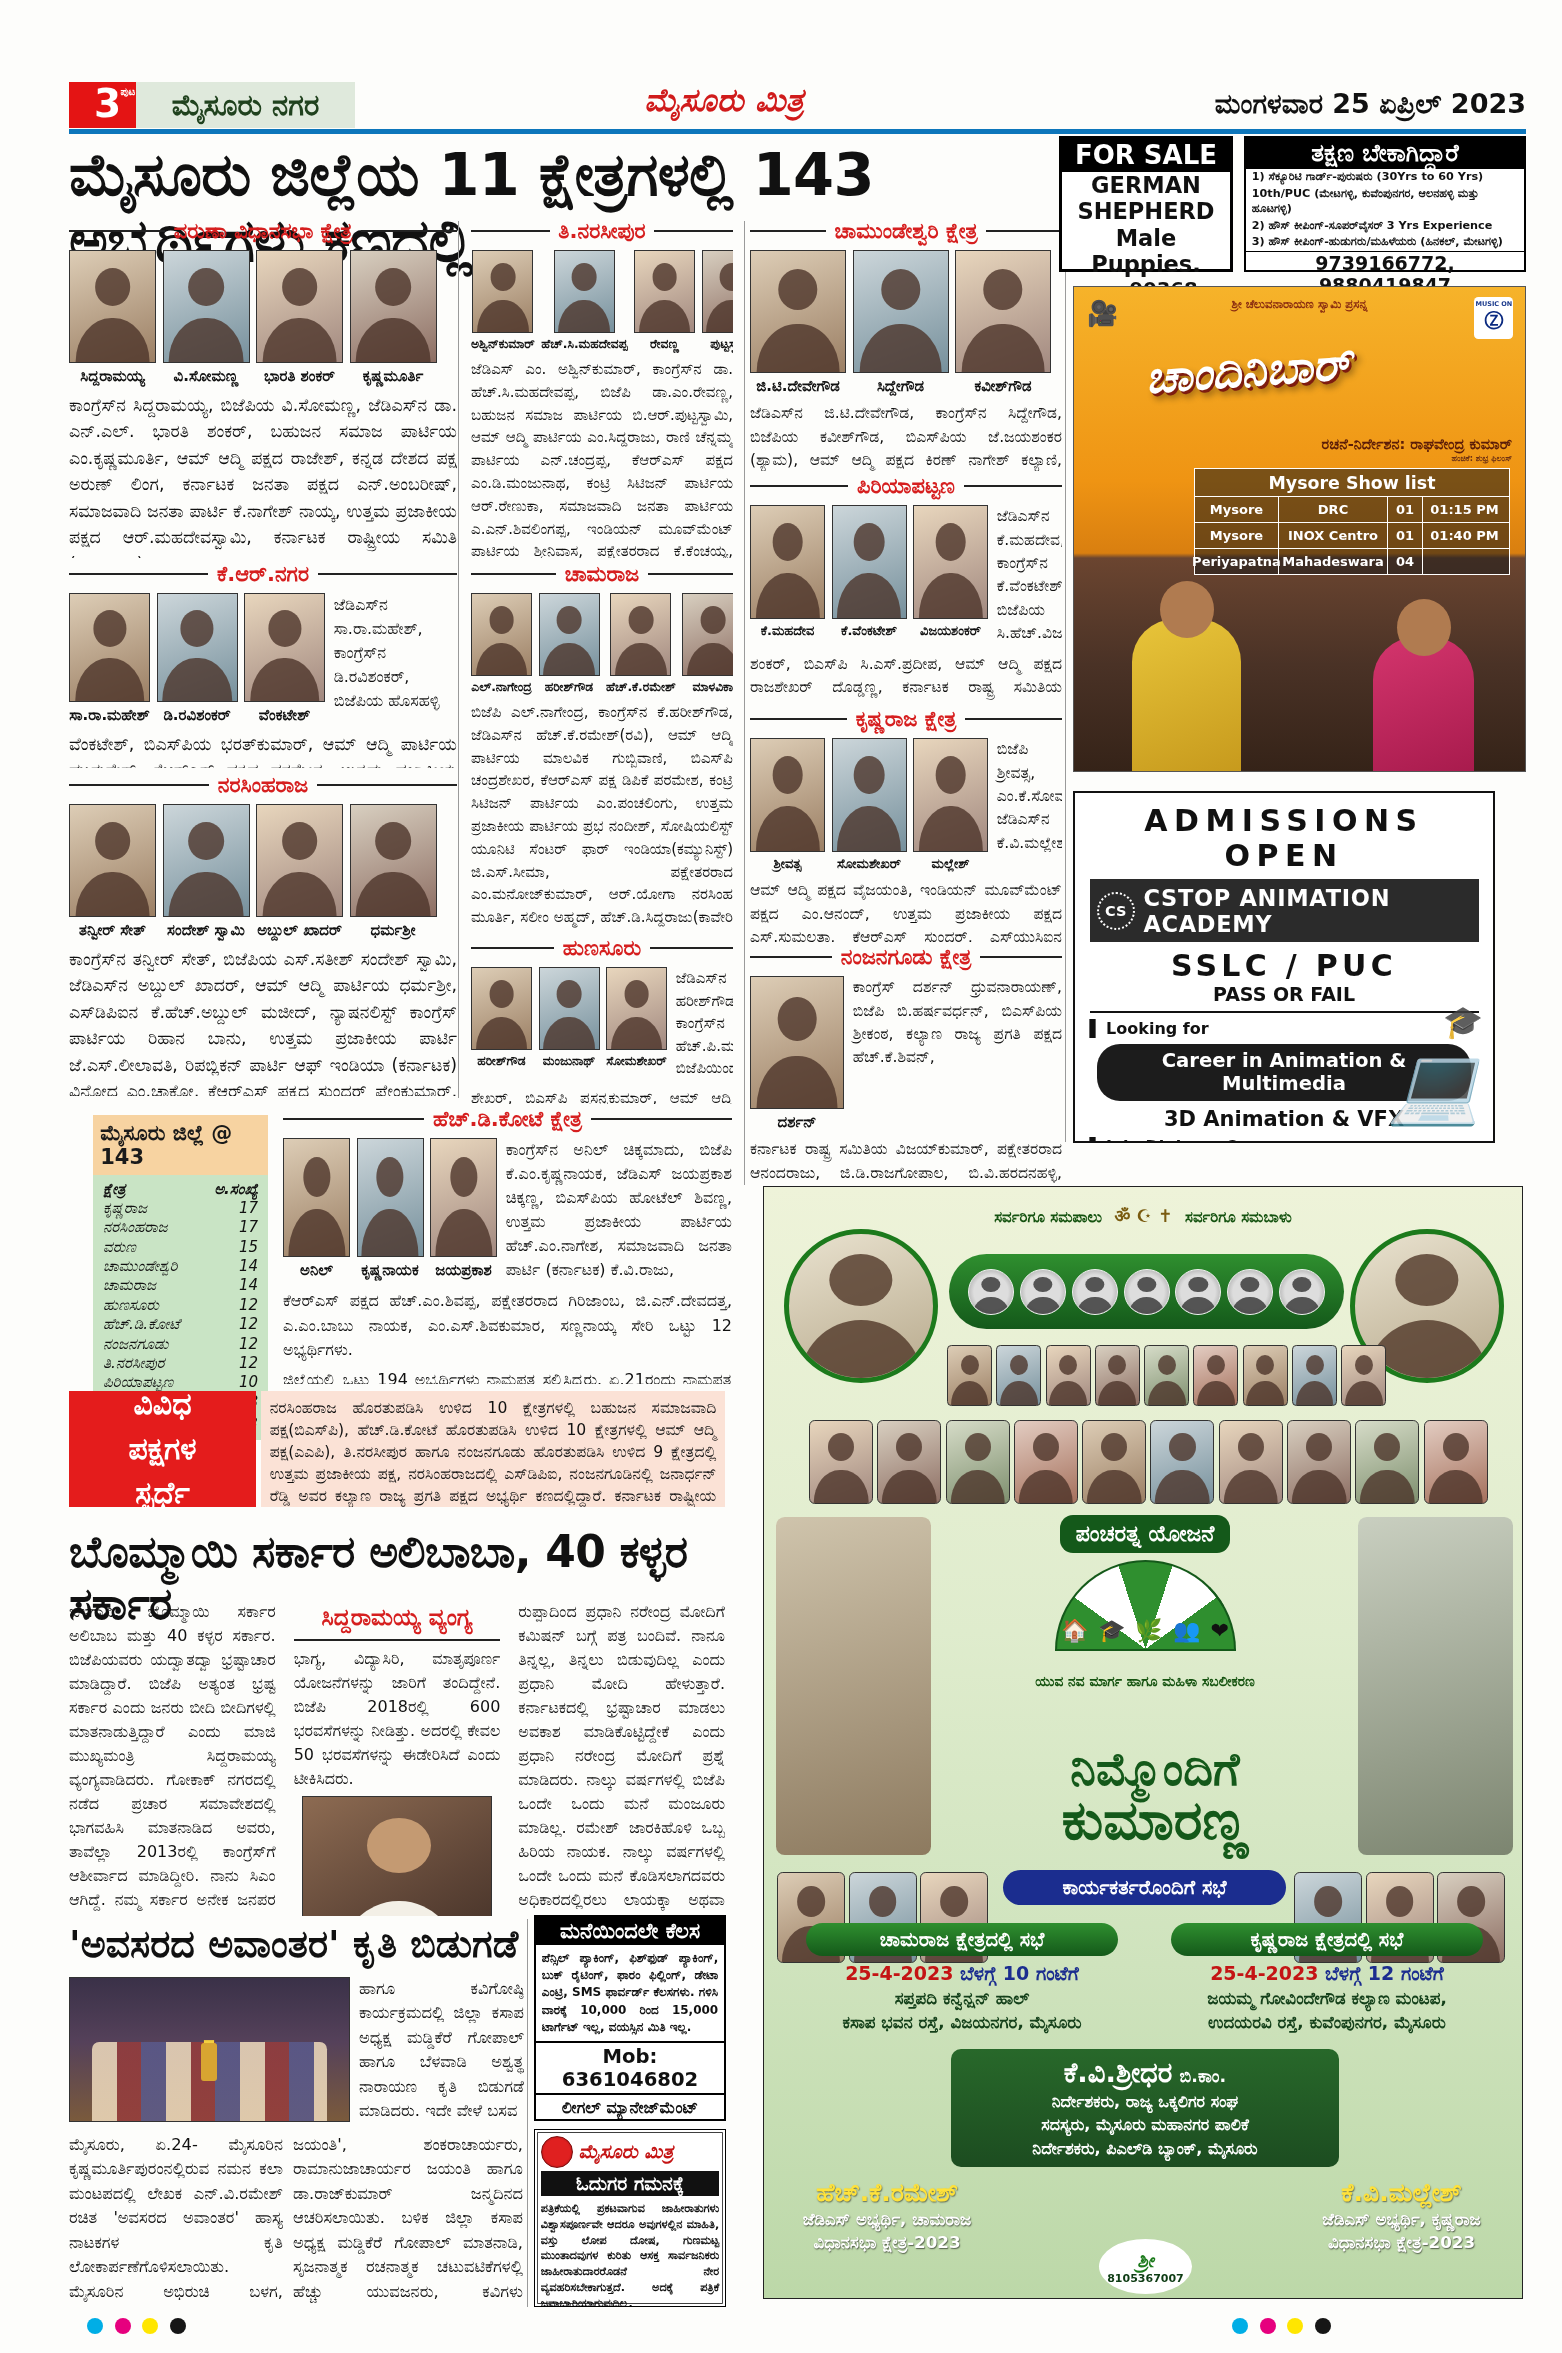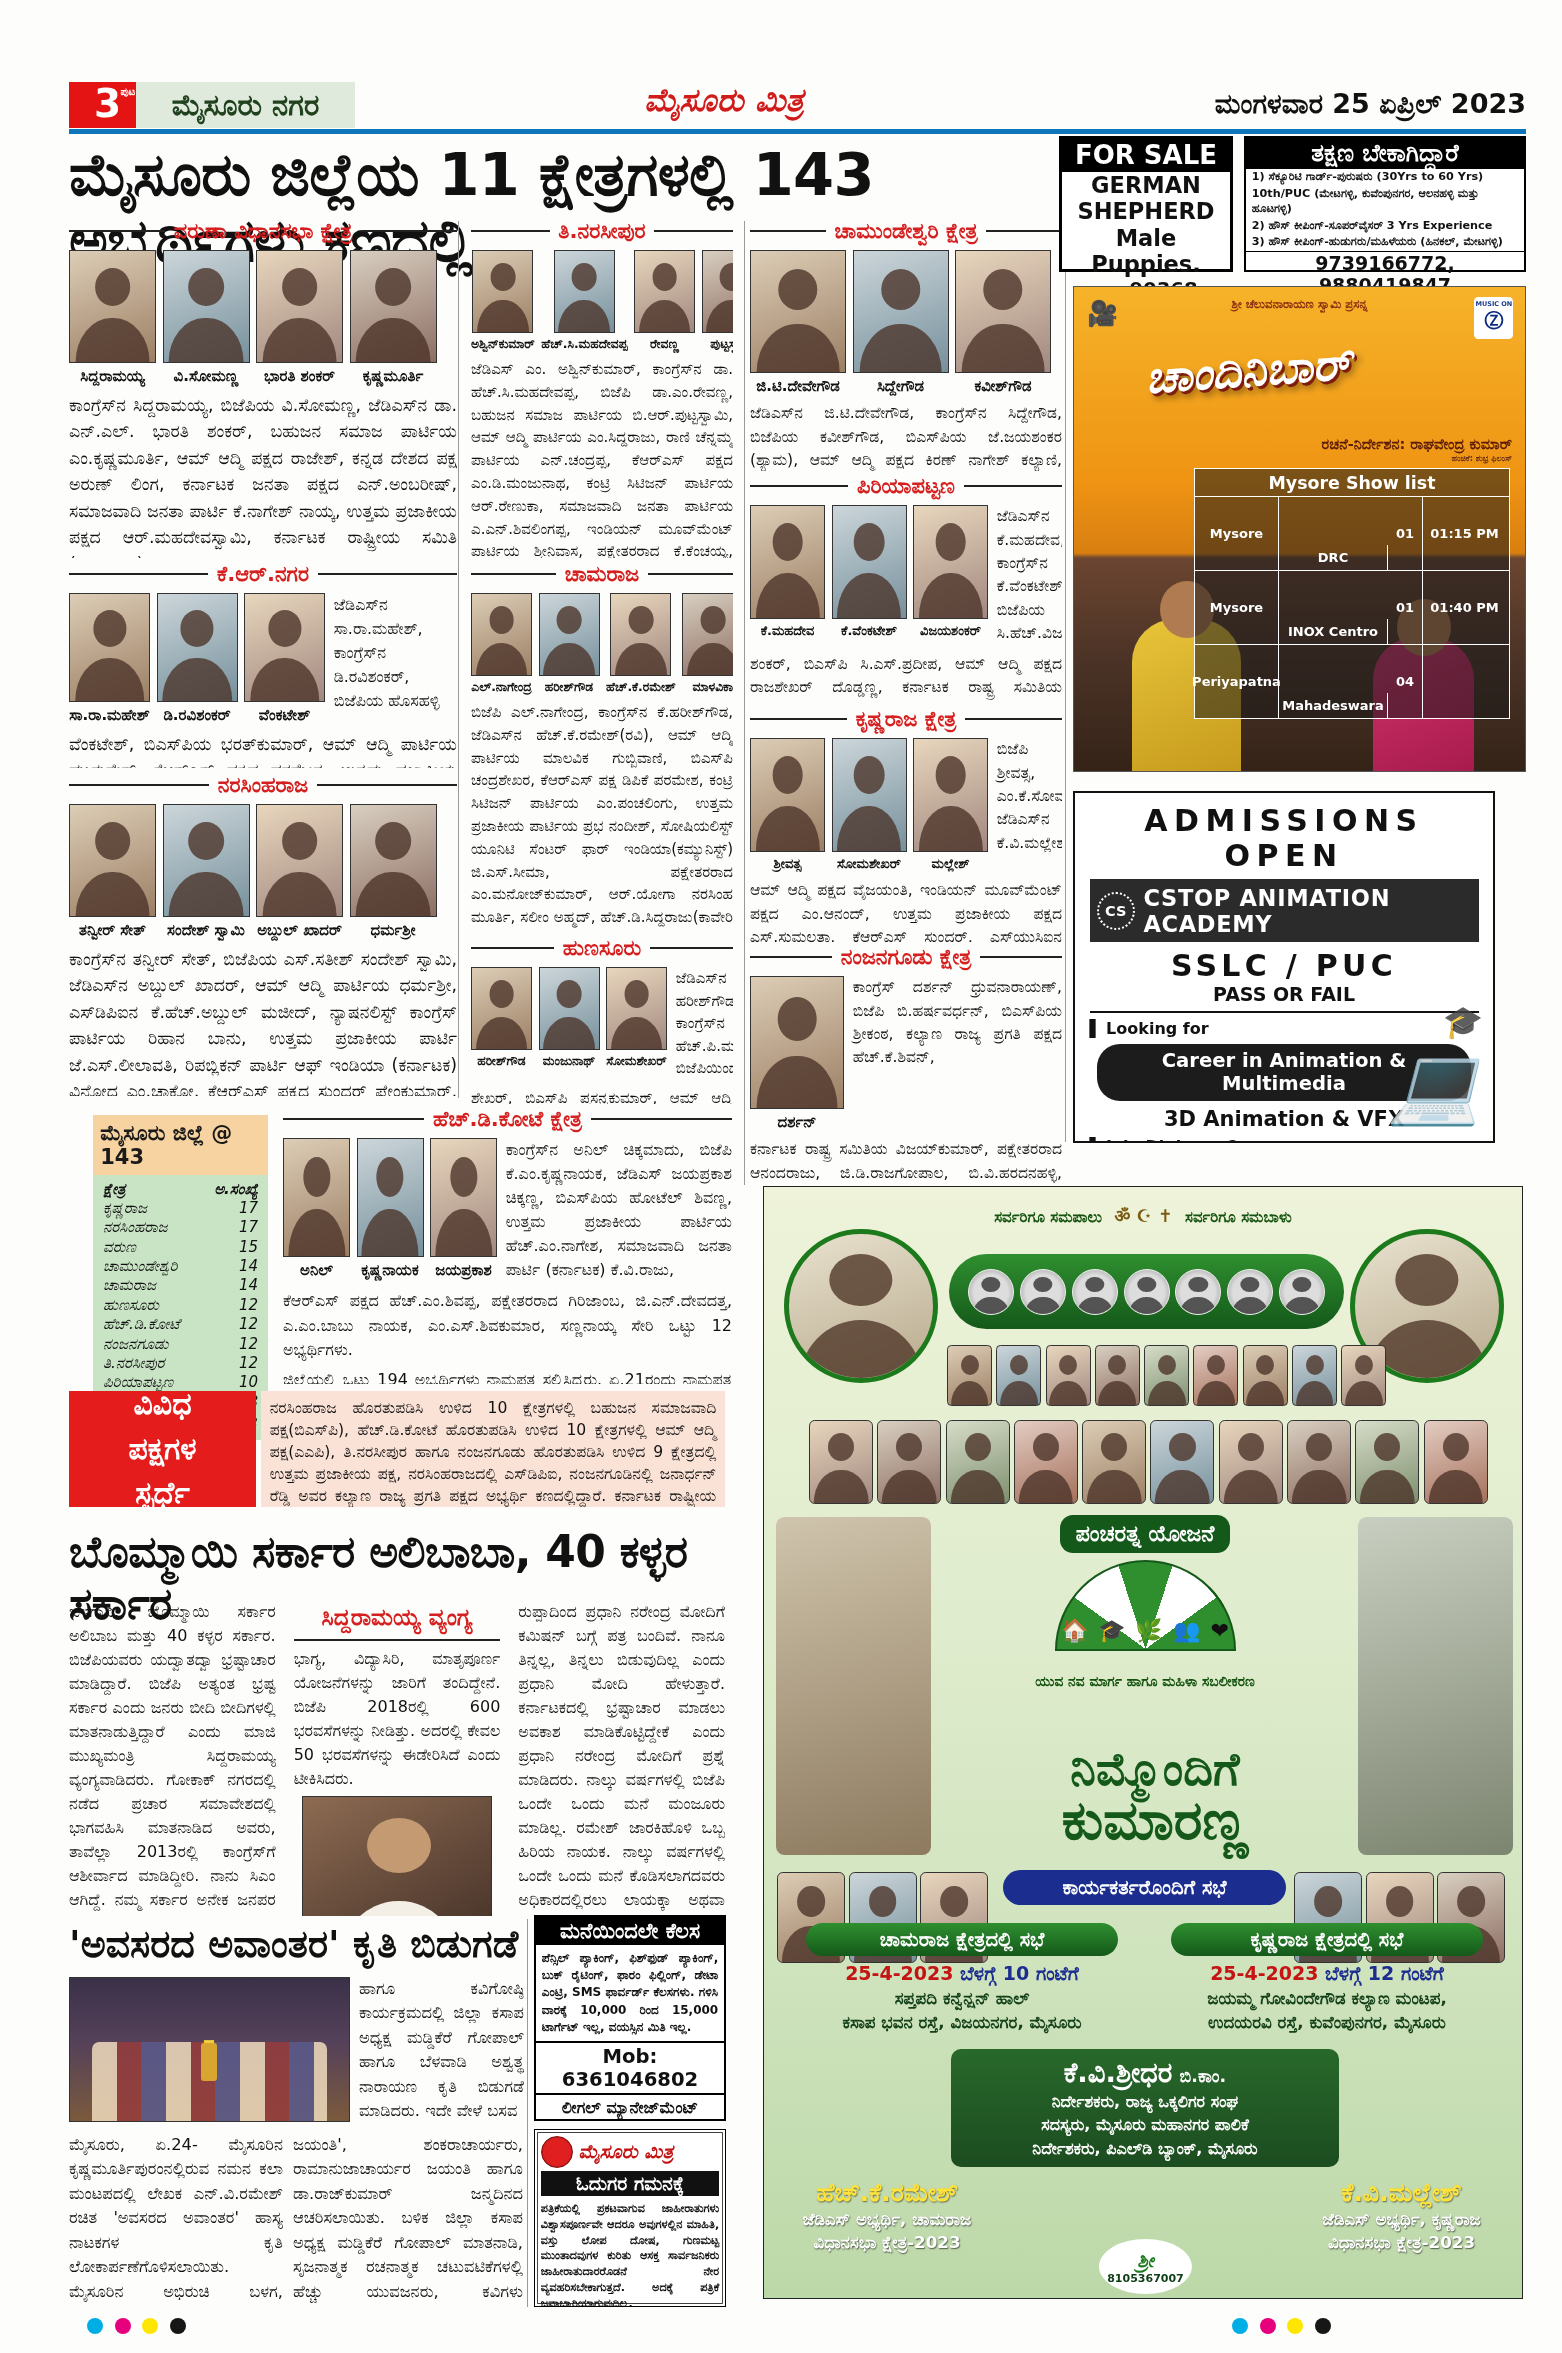--- a/index.html
+++ b/index.html
@@ -120,21 +120,21 @@
              font-weight:800;color:#5c1d08;}
   .mv-credit small{display:block;font-size:8px;font-weight:600;color:#6e3214;line-height:1.5;}
   .showlist{position:absolute;left:120px;top:181px;width:316px;background:rgba(25,25,25,.55);
             border:1.4px solid #fff;color:#fff;}
   .sl-title{font-size:17.4px;font-weight:800;text-align:center;border-bottom:1.4px solid #fff;padding:3.6px 0;}
   .mrow{display:flex;border-bottom:1.4px solid #fff;}
   .mrow:last-child{border-bottom:none;}
   .mc{padding:5px 2.9px;font-size:13px;font-weight:800;border-right:1.4px solid #fff;
       display:flex;align-items:center;justify-content:center;text-align:center;}
   .mc:last-child{border-right:none;}
-  .mc0{width:84px;} .mc1{width:109px;margin-top:48px;} .mc2{width:35px;} .mc3{width:83px;}
+  .mc0{width:84px;} .mc1{width:109px;} .mc2{width:35px;} .mc3{width:83px;}
   .mfig{position:absolute;border-radius:43px 43px 0 0;}
   .mfig::before{content:"";position:absolute;left:50%;top:-38px;transform:translateX(-50%);
       width:54px;height:57px;border-radius:50%;background:#b07b50;}
   .mfig.man{left:58px;bottom:0;width:109px;height:152px;background:linear-gradient(160deg,#e8c53a,#c79a1d);}
   .mfig.woman{right:51px;bottom:0;width:101px;height:134px;background:linear-gradient(160deg,#d4356d,#a81b4d);}
   
   .ad-cstop{left:1073px;top:791px;width:422px;height:352px;border:2.2px solid #111;background:#fff;
             padding:10px 14.5px;overflow:hidden;}
   .cs-open{font-size:30px;font-weight:800;letter-spacing:6.5px;text-align:center;}
   .cs-band{background:#2b2b2b;color:#fff;display:flex;align-items:center;gap:8.7px;margin-top:5.8px;

